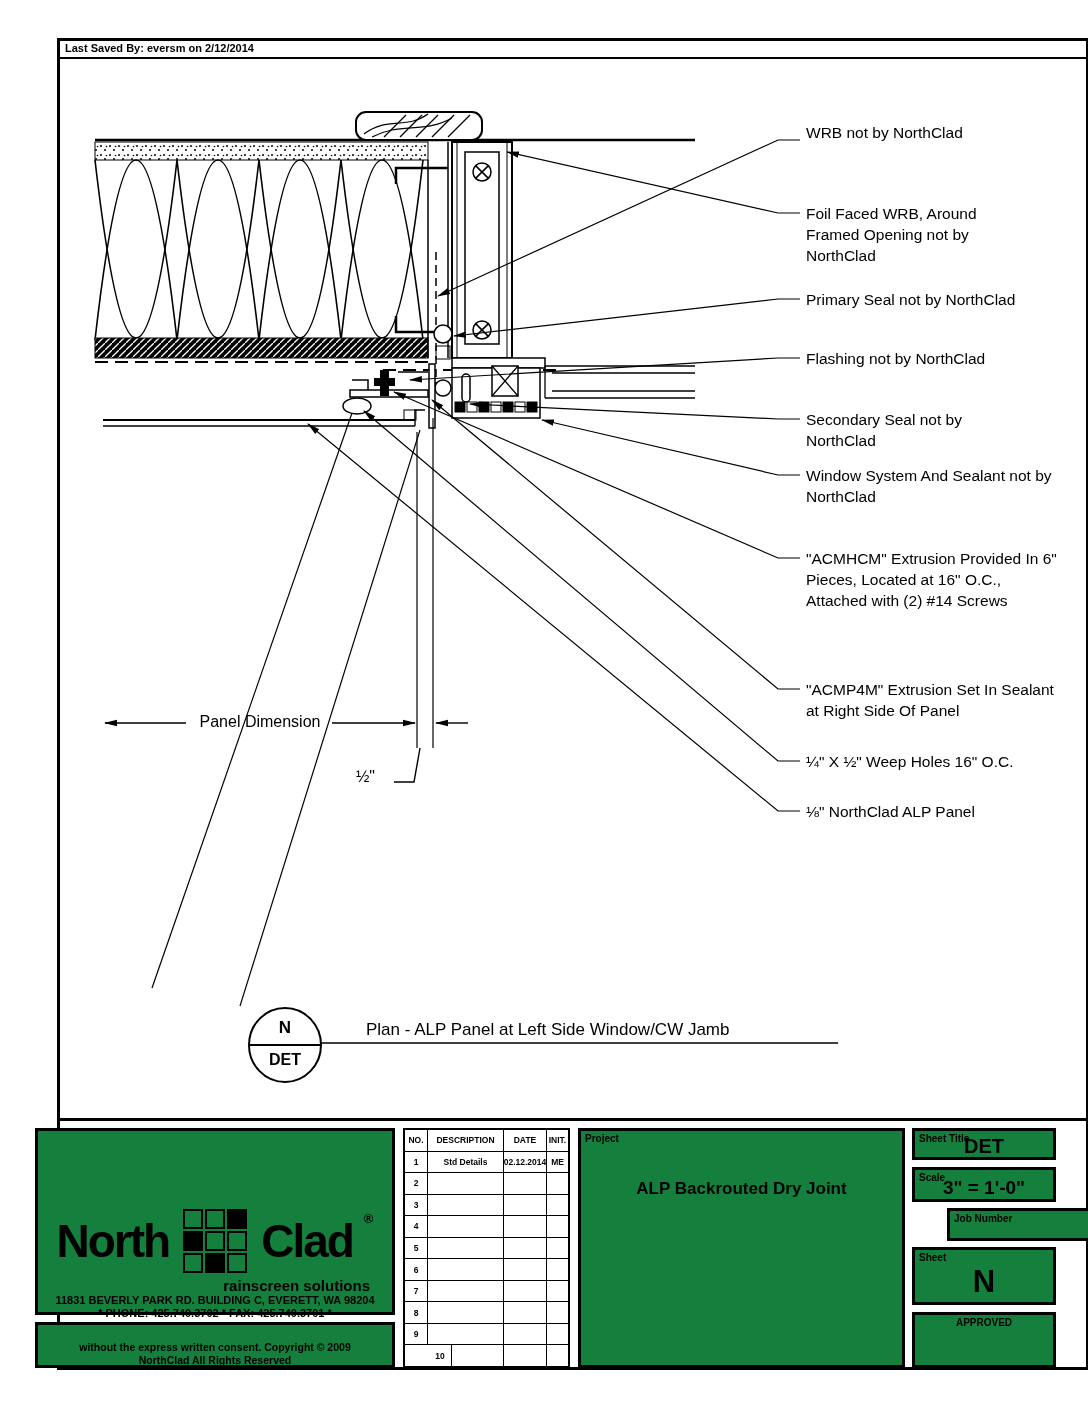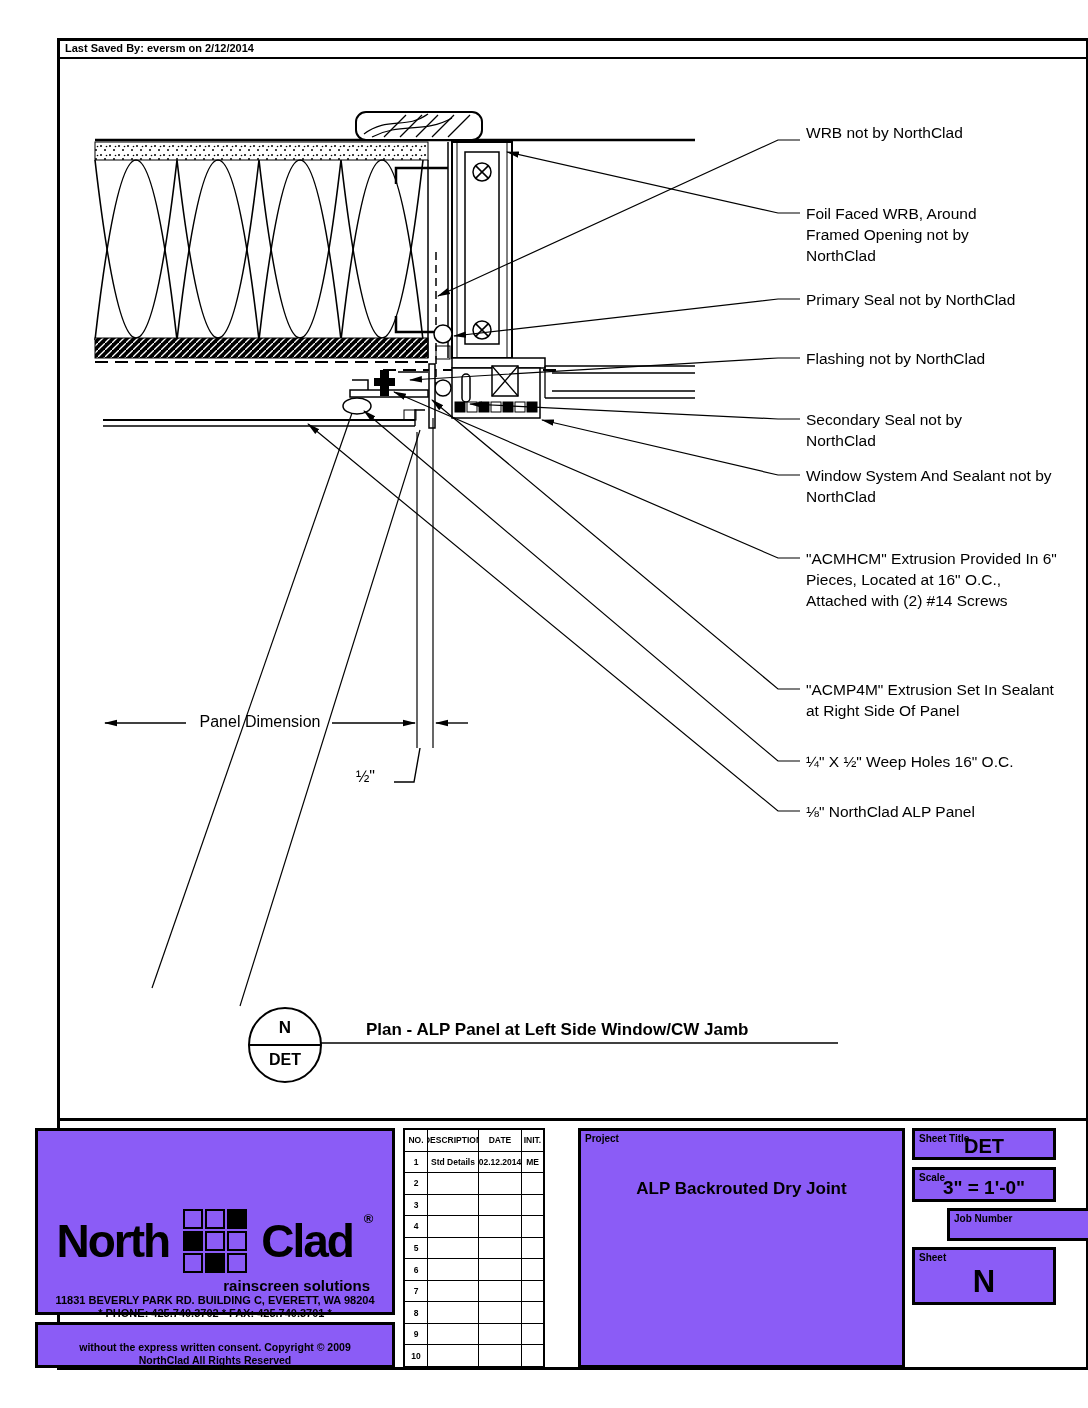--- a/index.html
+++ b/index.html
@@ -9,36 +9,36 @@
   #border{left:25px;top:38px;width:1032px;height:1332px;border:3px solid #000;box-sizing:border-box;}
   #topbar{left:28px;top:41px;width:1026px;height:16px;border-bottom:2px solid #000;font-size:11px;font-weight:bold;white-space:nowrap;}
   #topbar span{position:absolute;top:1px;}
   #saved-label{left:5px;}
   #file-path{left:180px;}
   svg{position:absolute;left:0;top:0;pointer-events:none;}
   .callout{position:absolute;font-size:15.5px;line-height:21px;}
   .dimtext{position:absolute;font-size:16px;}
   .det-big{position:absolute;font-weight:bold;text-align:center;}
   
-  .tb-box{position:absolute;border:3px solid #000;box-sizing:border-box;background:#8b5cf6;}
+  .tb-box{position:absolute;border:3px solid #000;box-sizing:border-box;background:#15803d;}
   .tb-label{position:absolute;left:4px;top:2px;font-size:10px;font-weight:bold;}
   .tb-value{position:absolute;left:0;width:100%;text-align:center;font-weight:bold;}
   
   #logo-row{position:absolute;left:0;top:78px;width:100%;display:flex;justify-content:center;align-items:center;gap:11px;}
   .logo-word{font-size:46px;font-weight:bold;letter-spacing:-2px;line-height:46px;}
   #logo-grid{display:grid;grid-template-columns:repeat(3,20px);grid-template-rows:repeat(3,20px);gap:2px;margin:0 3px;}
   #logo-grid div{box-sizing:border-box;border:2.5px solid #000;}
   #logo-grid div.f{background:#000;}
   #logo-reg{font-size:13px;font-weight:bold;align-self:flex-start;margin-top:2px;}
   #tagline{position:absolute;right:22px;top:146px;font-size:15px;font-weight:bold;}
   .addr{position:absolute;left:0;width:100%;text-align:center;font-size:11px;font-weight:bold;}
   
-  #revtable{position:absolute;left:403px;top:1128px;width:142px;height:240px;border:2.5px solid #000;box-sizing:border-box;display:flex;flex-direction:column;}
+  #revtable{position:absolute;left:403px;top:1128px;width:167px;height:240px;border:2.5px solid #000;box-sizing:border-box;display:flex;flex-direction:column;}
   .revrow{flex:1;display:flex;border-bottom:1.5px solid #000;}
-  .revrow:last-child{border-bottom:none;}
+  .revrow:last-child{border-bottom:none;margin-left:24px;}
   .revrow>div{border-right:1.5px solid #000;display:flex;align-items:center;justify-content:center;font-size:8.5px;font-weight:bold;overflow:hidden;}
   .revrow>div:last-child{border-right:none;}
   .c-no{width:22px;}.c-desc{flex:1;}.c-date{width:42px;}.c-init{width:21px;}
   .copyright{position:absolute;left:0;width:100%;text-align:center;font-size:10.5px;font-weight:bold;line-height:13px;}
 </style>
 </head>
 <body>
 
 <div id="sheet">
 
@@ -213,21 +213,21 @@
       <div class="callout" style="left: 806px; top: 679px; width: 250px;">"ACMP4M" Extrusion Set In Sealant at Right Side Of Panel</div>
       <div class="callout" style="left: 806px; top: 751px; width: 265px;">¼" X ½" Weep Holes 16" O.C.</div>
       <div class="callout" style="left: 806px; top: 801px; width: 265px;">⅛" NorthClad ALP Panel</div>
     </div>
 
   <div class="dimtext" style="left:192px;top:713px;width:136px;text-align:center;">Panel Dimension</div>
   <div class="dimtext" style="left:356px;top:768px;width:38px;">½"</div>
 
   <div class="det-big" style="left:265px;top:1018px;width:40px;font-size:17px;">N</div>
   <div class="det-big" style="left:258px;top:1051px;width:54px;font-size:16px;">DET</div>
-  <div class="abs" style="left:334px;top:1020px;font-size:17px;font-weight:bold;">Plan - ALP Panel at Left Side Window/CW Jamb</div>
+  <div class="abs" style="left:334px;top:1020px;font-size:17px;font-weight:normal;">Plan - ALP Panel at Left Side Window/CW Jamb</div>
 
   <div class="abs" style="left:25px;top:1118px;width:1032px;height:3px;background:#000;"></div>
 
   <div class="tb-box" style="left:35px;top:1128px;width:360px;height:187px;">
     <div id="logo-row">
       <span class="logo-word">North</span>
       <span id="logo-grid">
           <div></div>
           <div></div>
           <div class="f"></div>
@@ -335,14 +335,17 @@
     <div class="tb-value" style="top:7px;font-size:19px;">3" = 1'-0"</div>
   </div>
   <div class="tb-box" style="left:912px;top:1208px;width:144px;height:33px;margin-left:35px;">
     <div class="tb-label">Job Number</div>
     <div class="tb-value" style="top:10px;font-size:14px;"></div>
   </div>
   <div class="tb-box" style="left:912px;top:1247px;width:144px;height:58px;">
     <div class="tb-label">Sheet</div>
     <div class="tb-value" style="top:14px;font-size:31px;">N</div>
   </div>
+  <div class="tb-box" style="left:912px;top:1312px;width:144px;height:56px;">
+    <div class="tb-value" style="top:2px;font-size:10px;">APPROVED</div>
+  </div>
 
 </div>
 
 </body></html>

